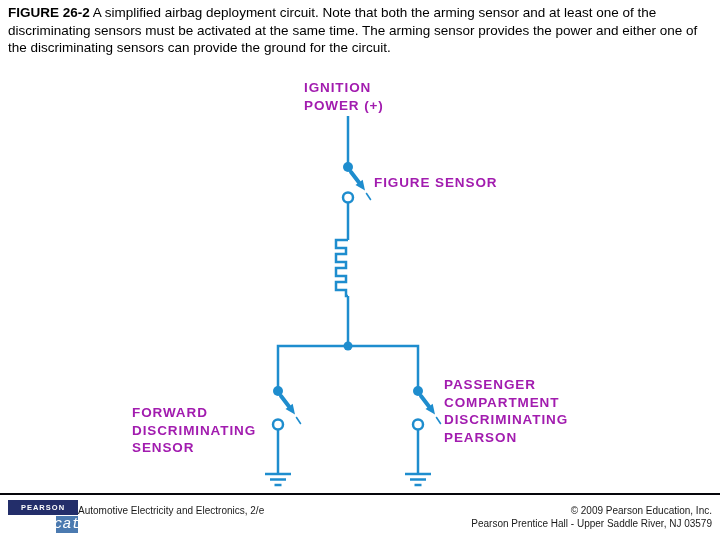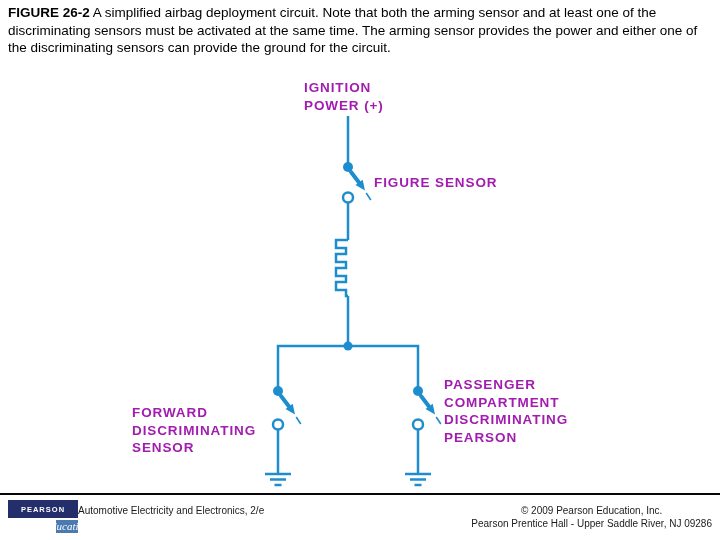--- a/index.html
+++ b/index.html
@@ -29,25 +29,25 @@
     display:flex;flex-direction:column;
   }
   .logo .band-top{
     background:var(--navy,#232e6a);color:#fff;height:18px;display:flex;
     align-items:center;justify-content:center;font-size:7.5px;font-weight:700;
     letter-spacing:1px;margin-bottom:1.5px;
   }
   .logo .band-bottom{
     background:var(--steel,#4b7ab0);color:#fff;flex:1;display:flex;
     align-items:center;justify-content:center;
-    font-family:Liberation Serif, serif;font-style:italic;font-size:11px;margin-left:48px;
+    font-family:Liberation Mono, monospace;font-style:italic;font-size:15px;margin-left:48px;
   }
   .foot-left{position:absolute;left:78px;top:505px;font-size:10px;line-height:12.5px;color:#1a1a1a;}
   .foot-left .title{}
-  .foot-right{position:absolute;right:8px;top:505px;font-size:10px;line-height:12.5px;color:#1a1a1a;text-align:center;}
+  .foot-right{position:absolute;right:8px;top:505px;font-size:10px;line-height:12.5px;color:#1a1a1a;text-align:right;}
 </style>
 </head>
 <body>
 
 <div style="position:absolute;inset:0;">
 
   <p class="caption"><b>FIGURE 26-2</b><span> A simplified airbag deployment circuit. Note that both the arming sensor and at least one of the discriminating sensors must be activated at the same time. The arming sensor provides the power and either one of the discriminating sensors can provide the ground for the circuit.</span></p>
 
   <svg class="circuit" width="720" height="540" viewBox="0 0 720 540">
 
@@ -121,16 +121,16 @@
     <div class="band-top">PEARSON</div>
     <div class="band-bottom">Education</div>
   </div>
 
   <div class="foot-left">
     <div class="title">Automotive Electricity and Electronics, 2/e</div>
   </div>
 
   <div class="foot-right">
     <div>© 2009 Pearson Education, Inc.</div>
-    <div>Pearson Prentice Hall - Upper Saddle River, NJ 09286</div>
+    <div>Pearson Prentice Hall - Upper Saddle River, NJ 03579</div>
   </div>
 
 </div>
 
 </body></html>

